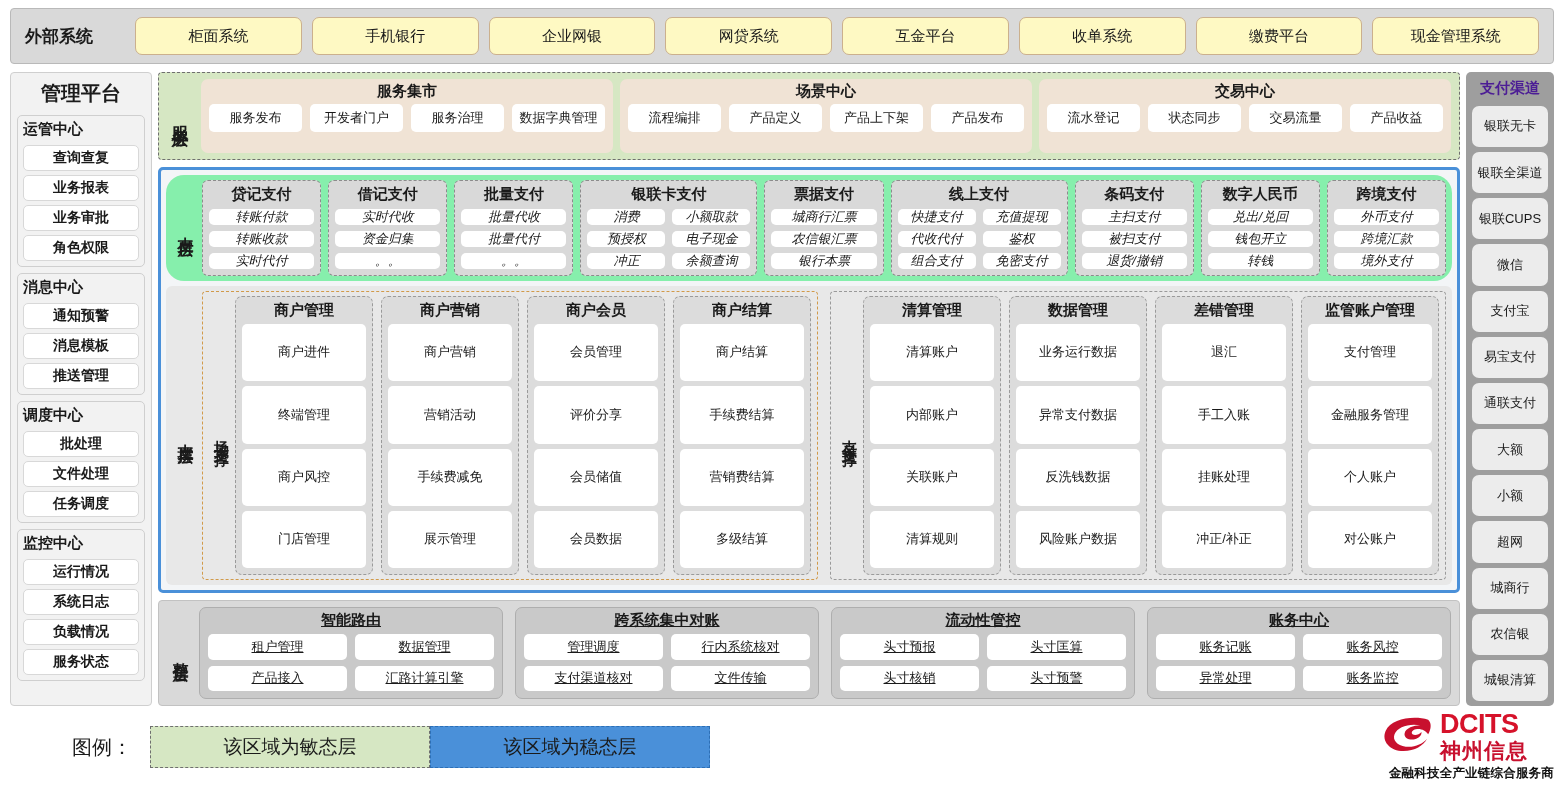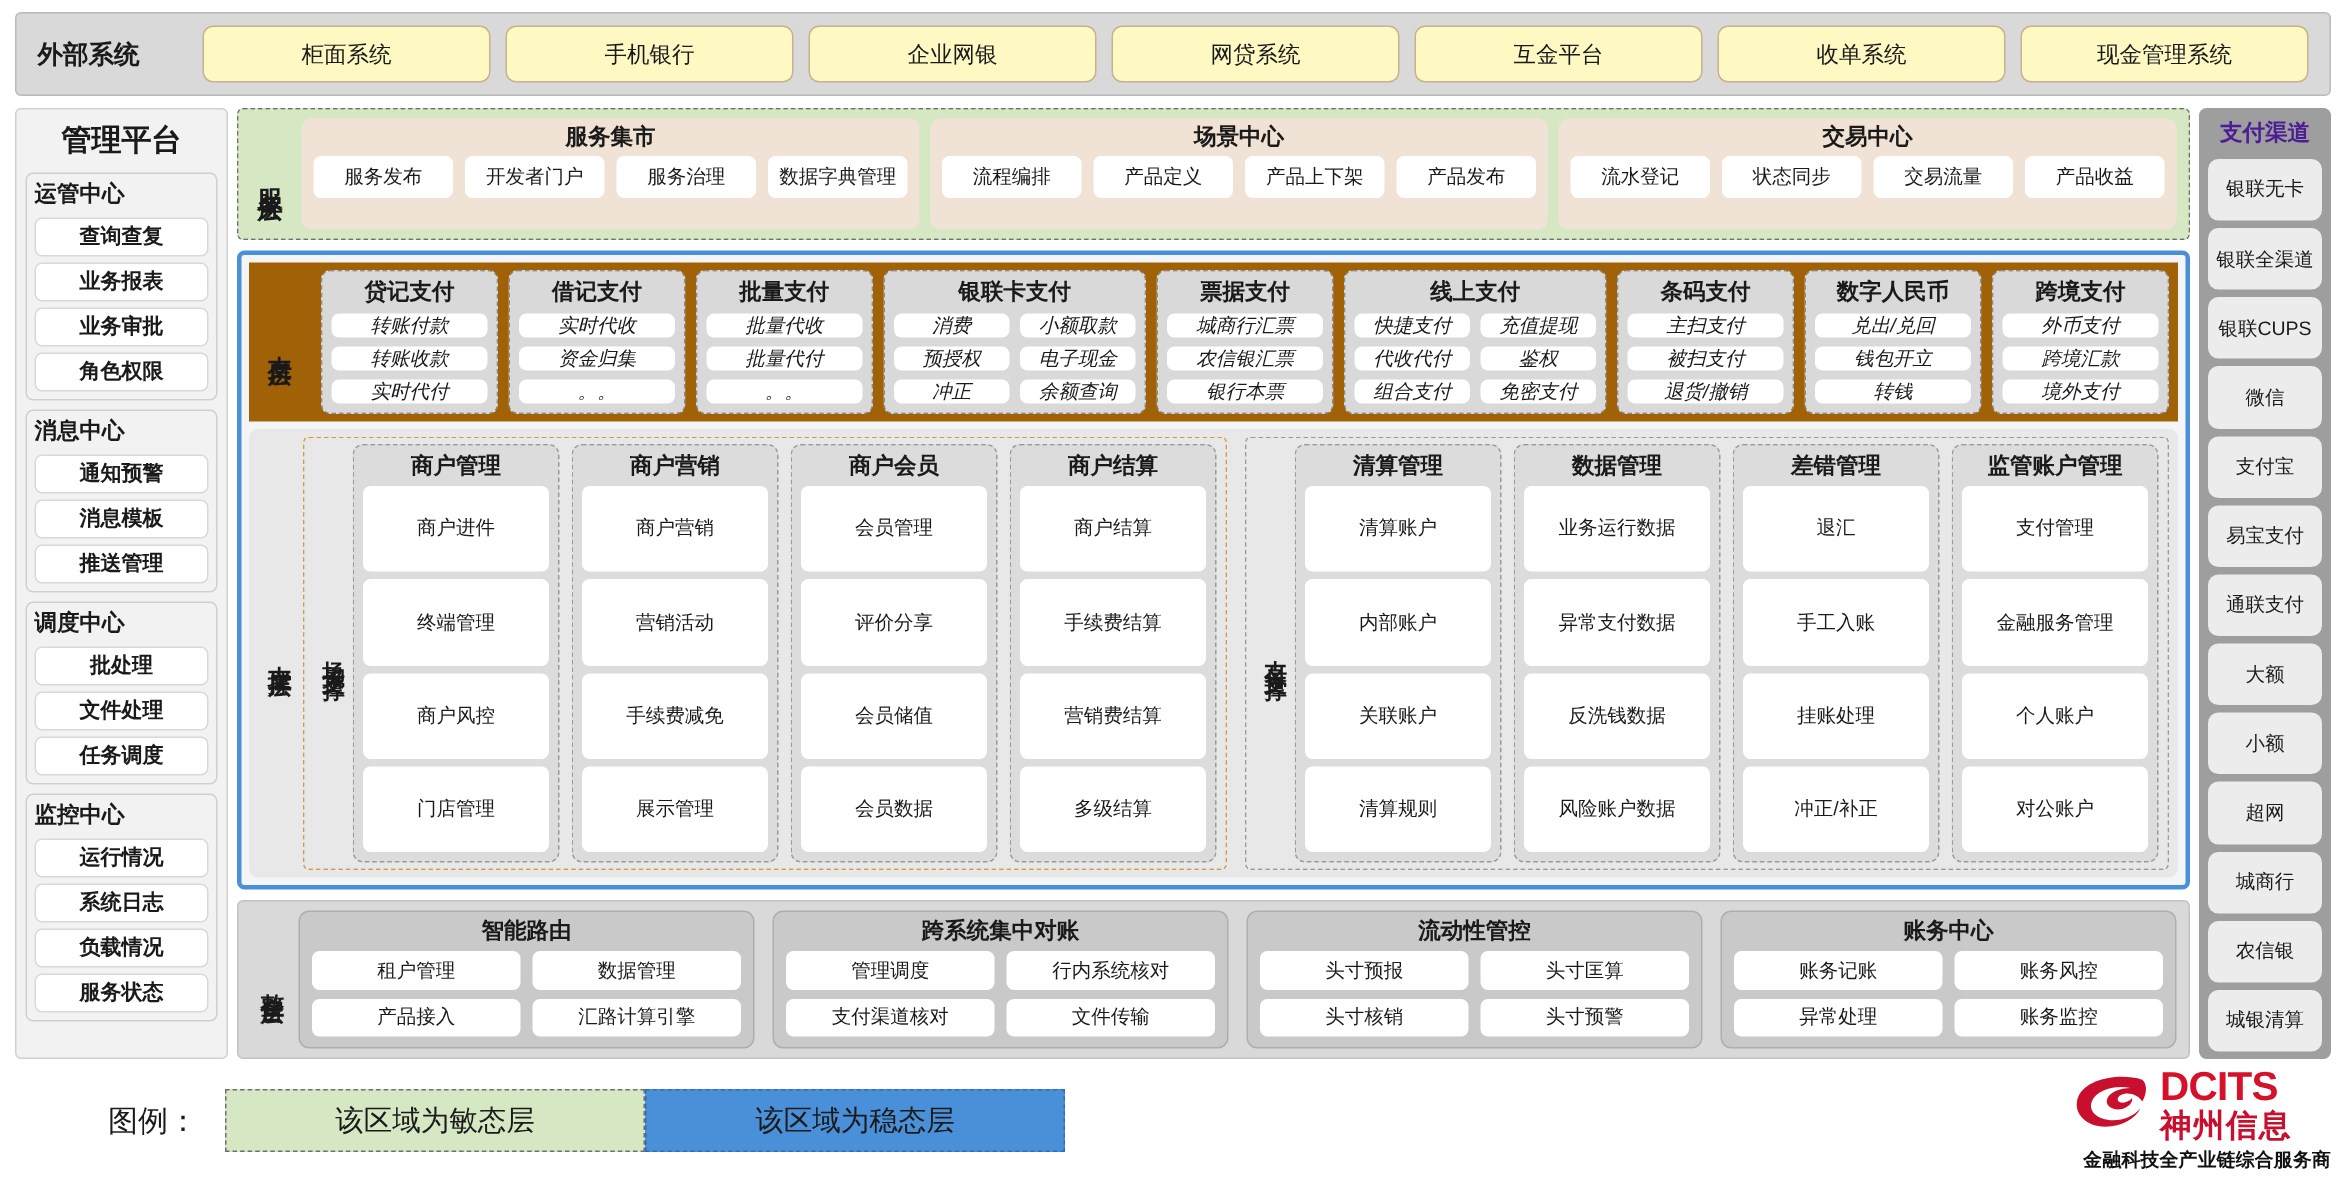--- a/index.html
+++ b/index.html
@@ -96,22 +96,22 @@
   
   .stable {
     border: 3px solid #4a90d9; border-radius: 5px;
     background: #f3f5f7;
     padding: 5px; display: flex; flex-direction: column; gap: 5px;
     flex: 1 1 auto; min-height: 0;
   }
 
   
   .paylayer {
-    background: #a16207; border-radius: 0;
-    display: flex; gap: 16px; padding: 5px 6px;
+    background: #86efac; border-radius: 18px;
+    display: flex; gap: 4px; padding: 5px 6px;
     flex: 0 0 auto;
   }
   .paylayer .vlabel { width: 26px; font-size: 16px; }
   .pay-groups { display: flex; gap: 7px; flex: 1; min-width: 0; }
   .pay-grp {
     background: #d9d9d9; border: 1px dashed #8c8c8c; border-radius: 6px;
     padding: 1px 6px 6px; display: flex; flex-direction: column;
     min-width: 0;
   }
   .pay-grp .grp-title { font-size: 15px; padding: 3px 0 5px; }
@@ -143,21 +143,21 @@
   .sup-grp .grp-title { font-size: 15px; padding: 3px 0 4px; }
   .sup-grp .items { display: flex; flex-direction: column; gap: 5px; flex: 1; }
   .sup-grp .chip { flex: 1 1 0; border: none; font-size: 13px; min-height: 24px; }
 
   
   .integ {
     background: #d9d9d9; border: 1px solid #c2c2c2; border-radius: 4px;
     display: flex; gap: 6px; padding: 6px 8px; height: 106px; flex: 0 0 106px;
   }
   .integ > .vlabel { width: 26px; font-size: 16px; }
-  .integ-grps { display: flex; gap: 12px; flex: 1; min-width: 0; }
+  .integ-grps { display: flex; gap: 12px; flex: 1; min-width: 0; text-decoration: underline; }
   .integ-grp {
     background: #c9c9c9; border: 1px solid #aeaeae; border-radius: 7px;
     flex: 1 1 0; padding: 1px 8px 7px;
     display: flex; flex-direction: column; min-width: 0;
   }
   .integ-grp .grp-title { font-size: 15px; padding: 2px 0 4px; }
   .integ-grp .items { display: grid; grid-template-columns: 1fr 1fr; gap: 6px 8px; flex: 1; }
   .integ-grp .chip { border: none; font-size: 13px; }
 
   
@@ -201,20 +201,21 @@
 
   <div class="external">
     <div class="title">外部系统</div>
     <div class="chips" id="ext-list">
         <div class="ext-chip">柜面系统</div>
         <div class="ext-chip">手机银行</div>
         <div class="ext-chip">企业网银</div>
         <div class="ext-chip">网贷系统</div>
         <div class="ext-chip">互金平台</div>
         <div class="ext-chip">收单系统</div>
+        <div class="ext-chip">缴费平台</div>
         <div class="ext-chip">现金管理系统</div>
       </div>
   </div>
 
   <div class="body">
 
     <div class="admin">
       <div class="hdr">管理平台</div>
       <div id="admin-groups" style="display:flex;flex-direction:column;gap:6px;">
           <div class="admin-grp">

